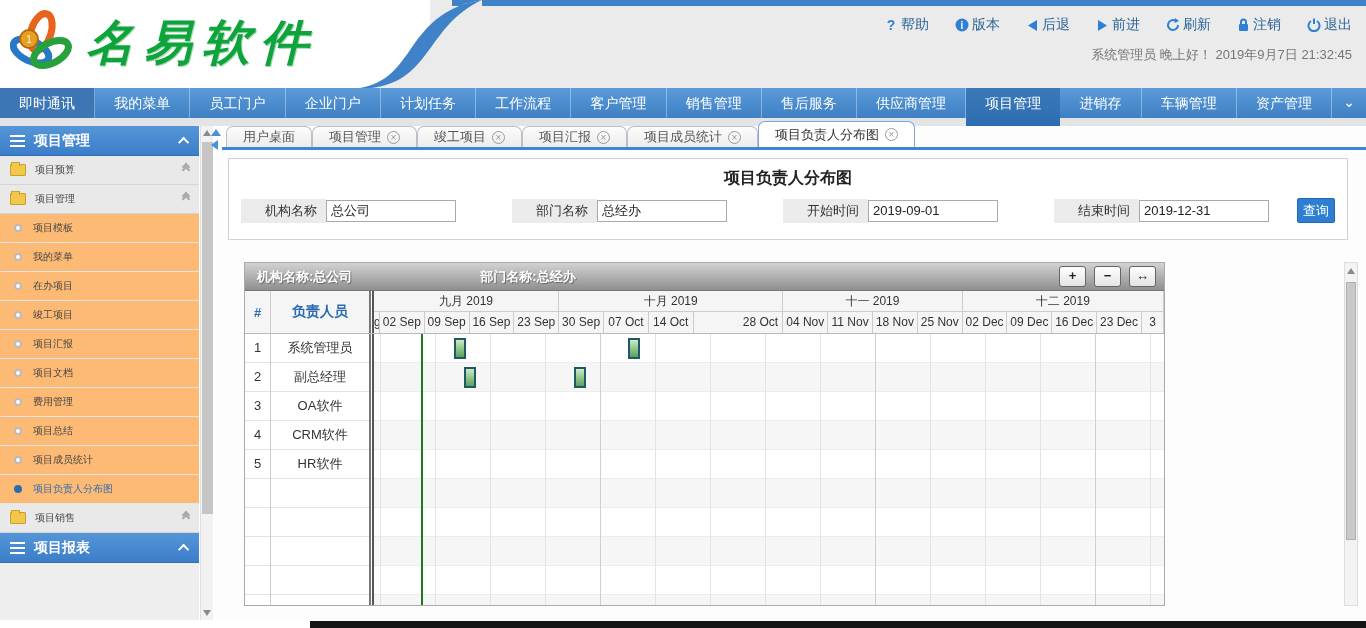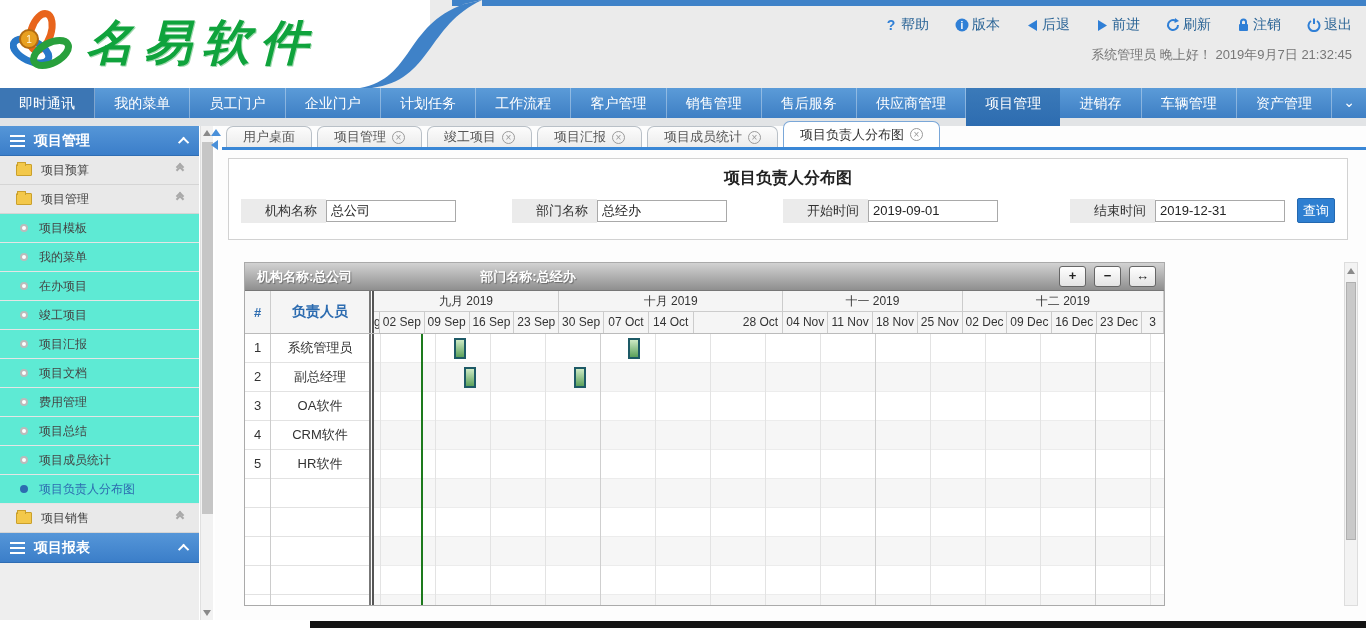--- a/index.html
+++ b/index.html
@@ -34,24 +34,24 @@
   
   #sidebar { position:absolute; left:0; top:126px; width:199px; bottom:8px; background:#eee; }
   .sb-header { height:30px; background:linear-gradient(#5596d8,#3b7ec9); color:#fff; display:flex;
     align-items:center; font-size:14px; font-weight:bold; padding:0 10px; cursor:pointer;
     border-bottom:1px solid #2f6db3; }
   .sb-header .grow, .sb-row .grow { flex:1; }
   .list-ico { width:15px; height:12px; margin-right:9px;
     background:repeating-linear-gradient(#fff 0 2px, transparent 2px 5px); }
   .chev-up { width:8px; height:8px; border-left:2px solid #fff; border-top:2px solid #fff;
     transform:rotate(45deg) translateY(2px); }
-  .sb-row { height:29px; display:flex; align-items:center; font-size:12px; color:#444;
-    padding:0 16px; cursor:pointer; }
+  .sb-row { height:29px; display:flex; align-items:center; font-size:10px; color:#444;
+    padding:0 10px; cursor:pointer; }
   .sb-row.folder { background:#e9e9e9; border-bottom:1px solid #d5d5d5; }
-  .sb-row.leaf { background:#5eead4; border-bottom:1px solid #e5e5e5; }
+  .sb-row.leaf { background:#fdba74; border-bottom:1px solid #e5e5e5; }
   .folder-ico { width:16px; height:12px; background:#f3c84a; border:1px solid #caa02c; border-radius:1px;
     position:relative; margin-right:9px; }
   .folder-ico::before { content:""; position:absolute; left:0; top:-3px; width:7px; height:3px;
     background:#f3c84a; border:1px solid #caa02c; border-bottom:none; border-radius:1px 1px 0 0; }
   .dbl-chev { display:flex; flex-direction:column; gap:-2px; }
   .dbl-chev i { display:block; width:6px; height:6px; border-left:2px solid #a9a9a9; border-top:2px solid #a9a9a9;
     transform:rotate(45deg); margin-top:-3px; }
   .bullet { width:8px; height:8px; border:2px solid #bbb; border-radius:50%; margin:0 11px 0 4px; background:#fff; }
   .sb-row.leaf.active { color:#2d6cb0; }
   .sb-row.leaf.active .bullet { background:#2d6cb0; border-color:#2d6cb0; }
@@ -63,21 +63,21 @@
     border-top:6px solid #8a8a8a; position:absolute; bottom:4px; left:2px; }
   #sb-thumb { position:absolute; left:1px; top:16px; width:11px; height:372px; background:#c6c6c6; }
 
   
   #tab-arrows { position:absolute; left:211px; top:129px; width:12px; height:22px; z-index:6; }
   #tab-up { width:0; height:0; border-left:5px solid transparent; border-right:5px solid transparent;
     border-bottom:7px solid #4a90d9; margin-bottom:4px; cursor:pointer; }
   #tab-left { width:0; height:0; border-top:5px solid transparent; border-bottom:5px solid transparent;
     border-right:7px solid #4a90d9; cursor:pointer; }
   #tab-strip { position:absolute; left:226px; top:126px; right:0; height:21px; display:flex;
-    align-items:flex-end; gap:5px; z-index:4; }
+    align-items:flex-end; z-index:4; }
   .tab { height:21px; padding:0 16px; display:flex; align-items:center; gap:6px;
     background:linear-gradient(#fcfcfc,#ececec); border:1px solid #b9c0c7; border-bottom:none;
     border-radius:7px 7px 0 0; font-size:13px; color:#555; cursor:pointer; white-space:nowrap; }
   .tab.active { height:26px; background:#fff; border-color:#7aa7d8; color:#333; z-index:7; position:relative; }
   .tab-close { width:13px; height:13px; border:1px solid #9a9a9a; border-radius:50%; color:#9a9a9a;
     font-size:10px; line-height:11px; text-align:center; cursor:pointer; }
   #tab-underline { position:absolute; left:222px; top:147px; right:0; height:3px; background:#3a87d6; z-index:3; }
 
   
   #content-bg { position:absolute; left:215px; top:126px; right:0; bottom:8px; background:#fdfdfd; z-index:1; }
@@ -365,21 +365,21 @@
     <div id="query-title">项目负责人分布图</div>
     <div id="form-row">
       <div class="fgroup" style="margin-right: 56px;">
           <span class="flabel">机构名称</span>
           <input class="finput" value="总公司" style="">
         </div>
         <div class="fgroup" style="margin-right: 56px;">
           <span class="flabel">部门名称</span>
           <input class="finput" value="总经办" style="">
         </div>
-        <div class="fgroup" style="margin-right: 72px;">
+        <div class="fgroup" style="margin-right: 56px;">
           <span class="flabel">开始时间</span>
           <input class="finput" value="2019-09-01" style="">
         </div>
         <div class="fgroup">
           <span class="flabel">结束时间</span>
           <input class="finput" value="2019-12-31" style="">
         </div>
         <button id="query-btn">查询</button>
     </div>
   </div>

